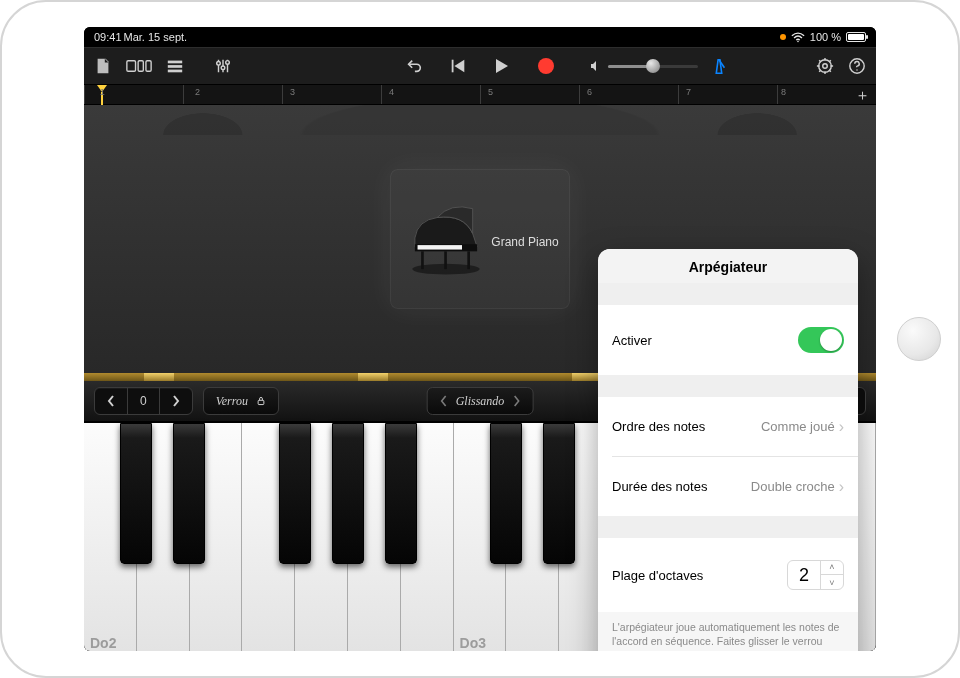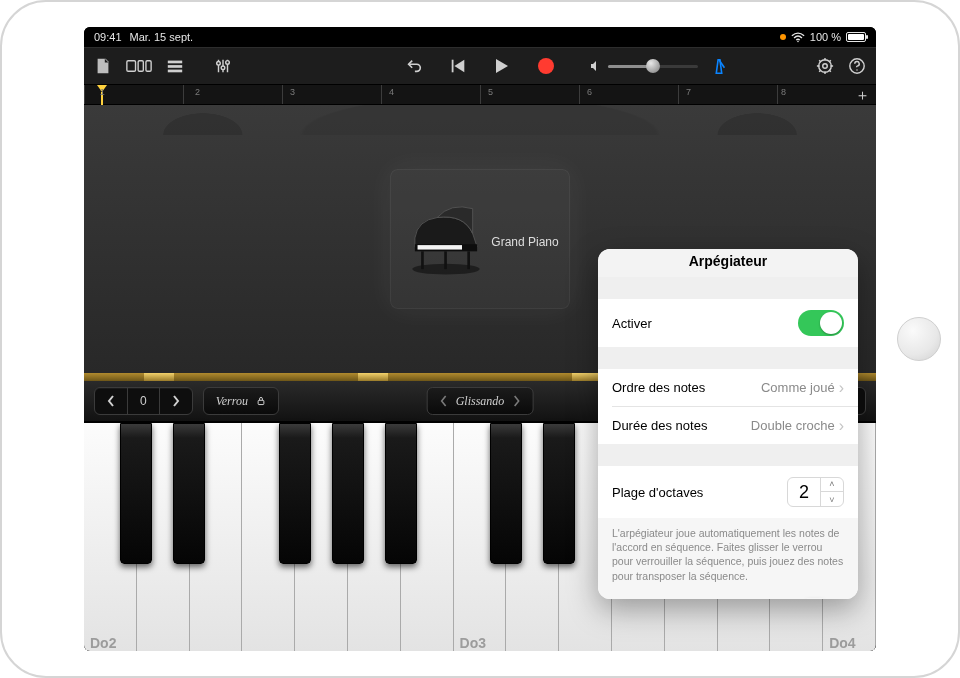--- a/index.html
+++ b/index.html
@@ -33,21 +33,21 @@
     font-size: 12px;
     color: #fff;
   }
 
   
   .status-bar {
     height: 20px; display: flex; align-items: center;
     padding: 0 10px; color: #e6e6e6; font-size: 11px;
     background: #000;
   }
-  .status-bar .left { display:flex; gap:8px; }
+  .status-bar .left { display:flex; gap:2px; }
   .status-bar .right { margin-left:auto; display:flex; align-items:center; gap:5px; }
   .dot-orange { width:6px; height:6px; border-radius:50%; background:#ff9500; }
   .wifi, .battery { display:inline-flex; }
   .battery-body {
     width:20px; height:10px; border:1px solid #e6e6e6; border-radius:2px;
     position:relative; display:inline-block;
   }
   .battery-body::after {
     content:""; position:absolute; right:-3px; top:2px;
     width:2px; height:4px; background:#e6e6e6; border-radius:1px;
@@ -210,26 +210,26 @@
     width: 260px;
     background:#fff; color:#000;
     border-radius:12px;
     box-shadow:0 10px 30px rgba(0,0,0,.35);
     overflow:hidden;
     font-size:13px;
     z-index:50;
   }
   .popover h3 {
     text-align:center; font-size:14px; font-weight:600;
-    padding:4px 0 8px; background:#f3f3f3;
+    padding:10px 0 8px; background:#f3f3f3;
   }
   .pop-section-gap { height:22px; background:#efefef; }
   .pop-row {
     display:flex; align-items:center; justify-content:space-between;
-    padding:11px 14px; background:#fff;
+    padding:22px 14px; background:#fff;
   }
   .pop-sep { height:1px; background:#e4e4e4; margin-left:14px; }
   .pop-label { color:#000; }
   .pop-value { color:#8a8a8a; display:flex; align-items:center; gap:4px; }
   .chev { color:#c5c5c5; font-size:16px; line-height:0; }
   .toggle {
     width:46px; height:26px; border-radius:13px; background:#34c759;
     position:relative;
   }
   .toggle::after {

